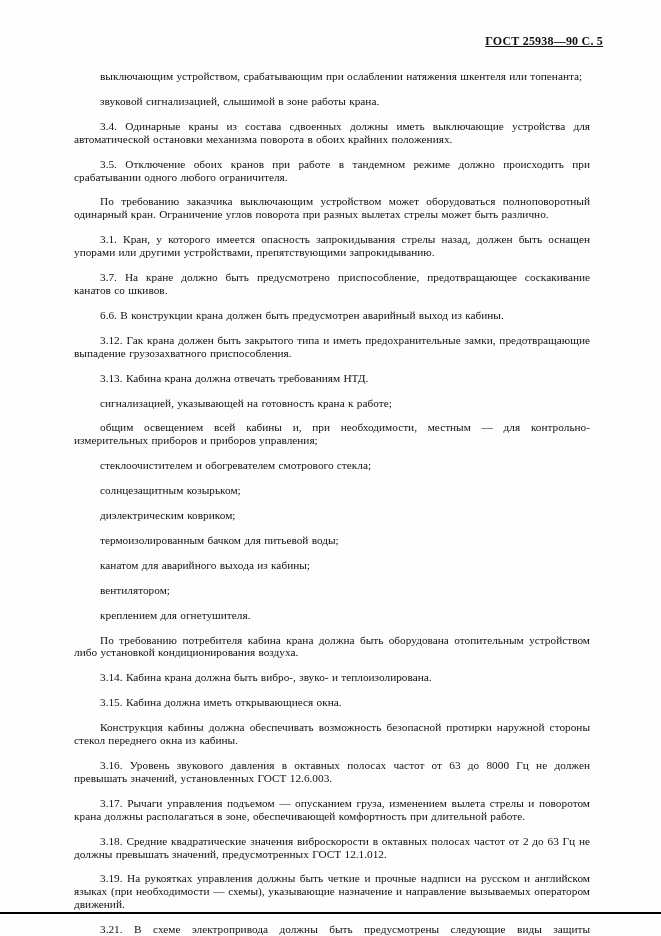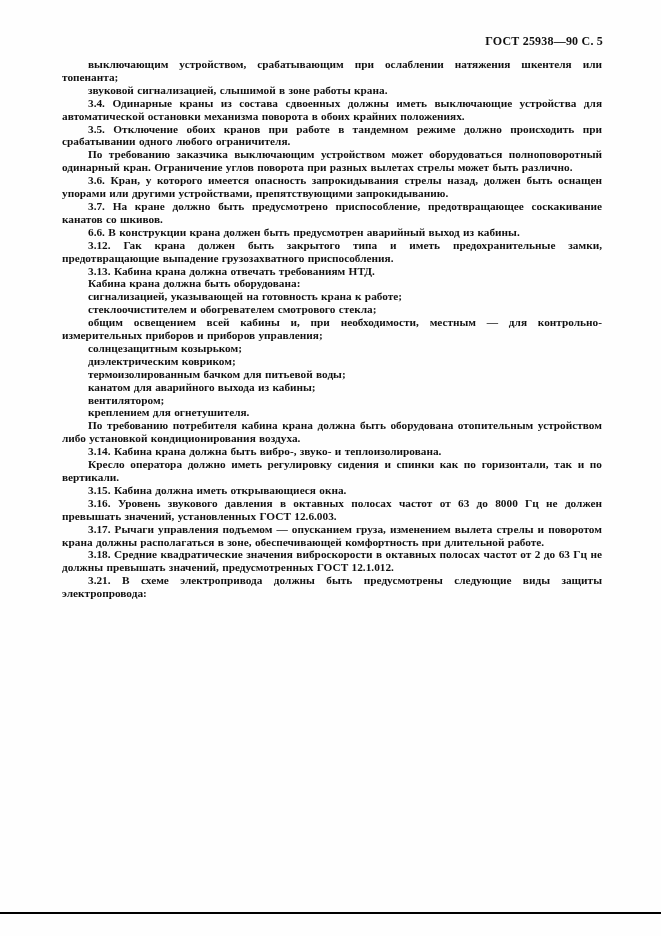--- a/index.html
+++ b/index.html
@@ -17,35 +17,35 @@
     color: #111;
   }
   .doc-header {
     position: absolute;
     top: 34px;
     right: 58px;
     font-size: 12px;
     font-weight: bold;
     letter-spacing: 0.2px;
     white-space: nowrap;
+    text-decoration: underline;
   }
   .doc-body {
     position: absolute;
     top: 58px;
     left: 62px;
     width: 540px;
     font-size: 11.3px;
     line-height: 12.9px;
   }
   .para {
-    margin: 0;
+    margin: 12px;
     text-align: justify;
     text-indent: 26px;
     word-spacing: 0.5px;
-    font-weight: bold;
   }
   .bottom-rule {
     position: absolute;
     left: 0;
     right: 0;
     bottom: 22px;
     height: 2px;
     background: #000;
   }
 </style>
@@ -57,40 +57,40 @@
   <div class="doc-header">
     <span>ГОСТ 25938—90 С. 5</span>
   </div>
 
   <div class="doc-body" id="doc-body">
       <p class="para">выключающим устройством, срабатывающим при ослаблении натяжения шкентеля или топенанта;</p>
       <p class="para">звуковой сигнализацией, слышимой в зоне работы крана.</p>
       <p class="para">3.4. Одинарные краны из состава сдвоенных должны иметь выключающие устройства для автоматической остановки механизма поворота в обоих крайних положениях.</p>
       <p class="para">3.5. Отключение обоих кранов при работе в тандемном режиме должно происходить при срабатывании одного любого ограничителя.</p>
       <p class="para">По требованию заказчика выключающим устройством может оборудоваться полноповоротный одинарный кран. Ограничение углов поворота при разных вылетах стрелы может быть различно.</p>
-      <p class="para">3.6. Кран, у которого имеется опасность запрокидывания стрелы назад, должен быть оснащен упорами или другими устройствами, препятствующими запрокидыванию.</p>
+      <p class="para">3.1. Кран, у которого имеется опасность запрокидывания стрелы назад, должен быть оснащен упорами или другими устройствами, препятствующими запрокидыванию.</p>
       <p class="para">3.7. На кране должно быть предусмотрено приспособление, предотвращающее соскакивание канатов со шкивов.</p>
       <p class="para">6.6. В конструкции крана должен быть предусмотрен аварийный выход из кабины.</p>
       <p class="para">3.12. Гак крана должен быть закрытого типа и иметь предохранительные замки, предотвращающие выпадение грузозахватного приспособления.</p>
       <p class="para">3.13. Кабина крана должна отвечать требованиям НТД.</p>
-      <p class="para">Кабина крана должна быть оборудована:</p>
       <p class="para">сигнализацией, указывающей на готовность крана к работе;</p>
+      <p class="para">общим освещением всей кабины и, при необходимости, местным — для контрольно-измерительных приборов и приборов управления;</p>
       <p class="para">стеклоочистителем и обогревателем смотрового стекла;</p>
-      <p class="para">общим освещением всей кабины и, при необходимости, местным — для контрольно-измерительных приборов и приборов управления;</p>
       <p class="para">солнцезащитным козырьком;</p>
       <p class="para">диэлектрическим ковриком;</p>
       <p class="para">термоизолированным бачком для питьевой воды;</p>
       <p class="para">канатом для аварийного выхода из кабины;</p>
       <p class="para">вентилятором;</p>
       <p class="para">креплением для огнетушителя.</p>
       <p class="para">По требованию потребителя кабина крана должна быть оборудована отопительным устройством либо установкой кондиционирования воздуха.</p>
       <p class="para">3.14. Кабина крана должна быть вибро-, звуко- и теплоизолирована.</p>
-      <p class="para">Кресло оператора должно иметь регулировку сидения и спинки как по горизонтали, так и по вертикали.</p>
       <p class="para">3.15. Кабина должна иметь открывающиеся окна.</p>
+      <p class="para">Конструкция кабины должна обеспечивать возможность безопасной протирки наружной стороны стекол переднего окна из кабины.</p>
       <p class="para">3.16. Уровень звукового давления в октавных полосах частот от 63 до 8000 Гц не должен превышать значений, установленных ГОСТ 12.6.003.</p>
       <p class="para">3.17. Рычаги управления подъемом — опусканием груза, изменением вылета стрелы и поворотом крана должны располагаться в зоне, обеспечивающей комфортность при длительной работе.</p>
       <p class="para">3.18. Средние квадратические значения виброскорости в октавных полосах частот от 2 до 63 Гц не должны превышать значений, предусмотренных ГОСТ 12.1.012.</p>
+      <p class="para">3.19. На рукоятках управления должны быть четкие и прочные надписи на русском и английском языках (при необходимости — схемы), указывающие назначение и направление вызываемых оператором движений.</p>
       <p class="para">3.21. В схеме электропривода должны быть предусмотрены следующие виды защиты электропровода:</p>
     </div>
 
   <div class="bottom-rule"></div>
 
 </div>
 
 </body></html>

